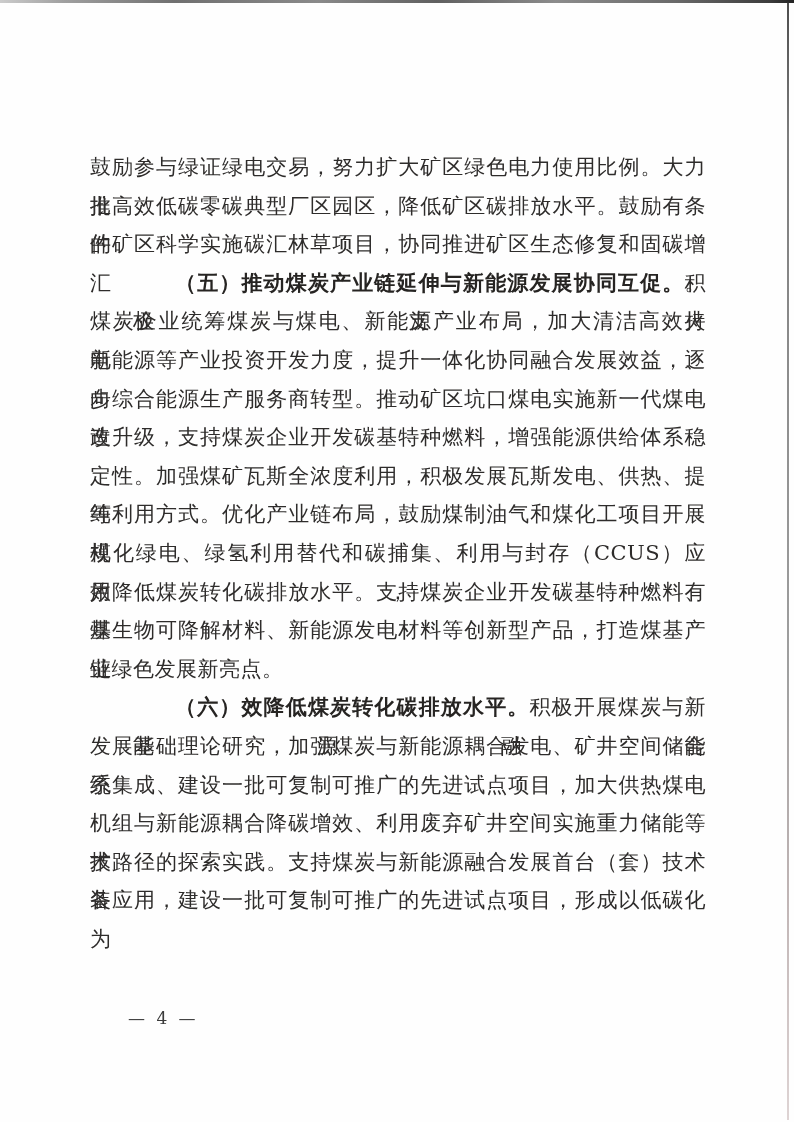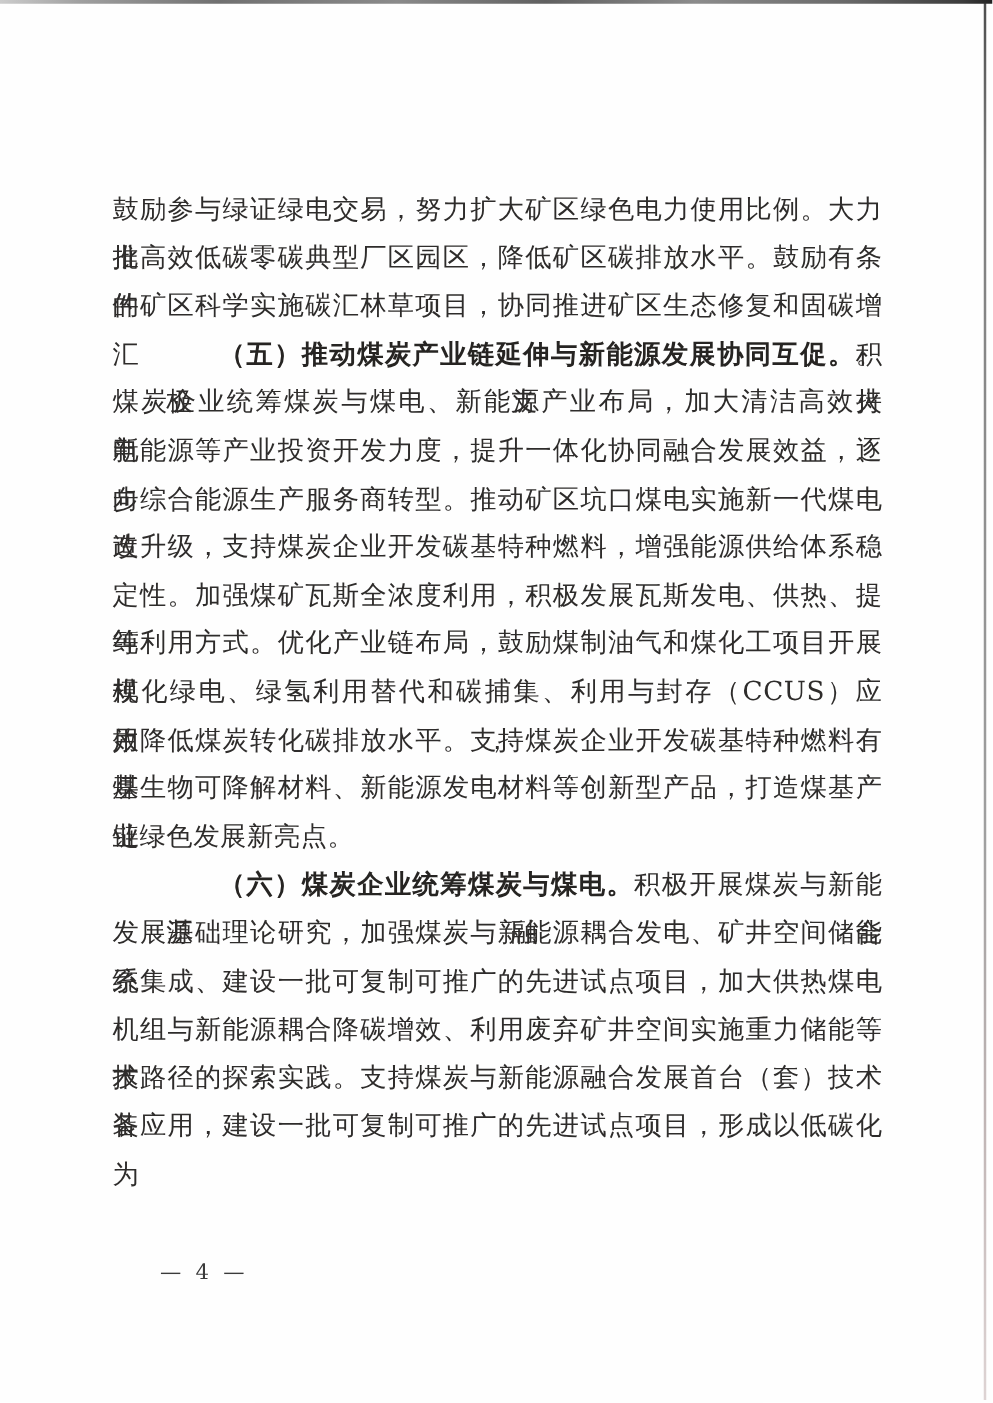--- a/index.html
+++ b/index.html
@@ -89,21 +89,21 @@
     <div class="line">新能源等产业投资开发力度，提升一体化协同融合发展效益，逐步</div>
     <div class="line">向综合能源生产服务商转型。推动矿区坑口煤电实施新一代煤电改</div>
     <div class="line">造升级，支持煤炭企业开发碳基特种燃料，增强能源供给体系稳</div>
     <div class="line">定性。加强煤矿瓦斯全浓度利用，积极发展瓦斯发电、供热、提纯</div>
     <div class="line">等利用方式。优化产业链布局，鼓励煤制油气和煤化工项目开展规</div>
     <div class="line">模化绿电、绿氢利用替代和碳捕集、利用与封存（CCUS）应用，有</div>
     <div class="line">效降低煤炭转化碳排放水平。支持煤炭企业开发碳基特种燃料、煤</div>
     <div class="line">基生物可降解材料、新能源发电材料等创新型产品，打造煤基产业</div>
     <div class="line para-end">链绿色发展新亮点。</div>
     <div class="line indent">
-      <span class="heading-bold">（六）煤炭企业统筹煤炭与煤电。</span><span>积极开展煤炭与新能源融合</span>
+      <span class="heading-bold">（六）效降低煤炭转化碳排放水平。</span><span>积极开展煤炭与新能源融合</span>
     </div>
     <div class="line">发展基础理论研究，加强煤炭与新能源耦合发电、矿井空间储能系</div>
     <div class="line">统集成、建设一批可复制可推广的先进试点项目，加大供热煤电</div>
     <div class="line">机组与新能源耦合降碳增效、利用废弃矿井空间实施重力储能等技</div>
     <div class="line">术路径的探索实践。支持煤炭与新能源融合发展首台（套）技术装</div>
     <div class="line">备应用，建设一批可复制可推广的先进试点项目，形成以低碳化为</div>
   </div>
 
   <div class="page-number">— 4 —</div>
 

